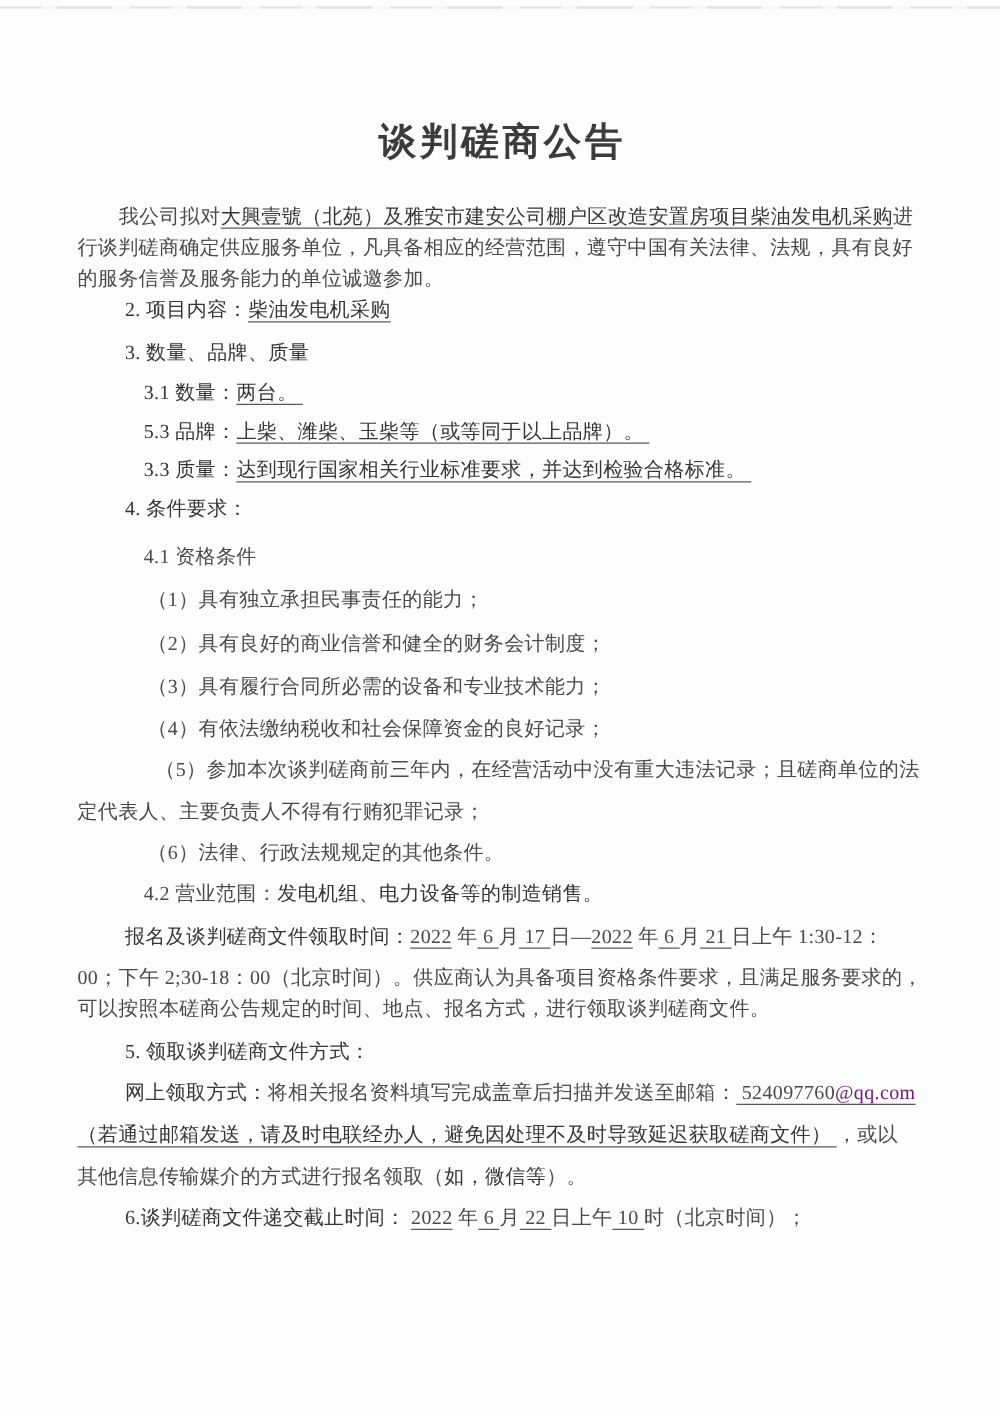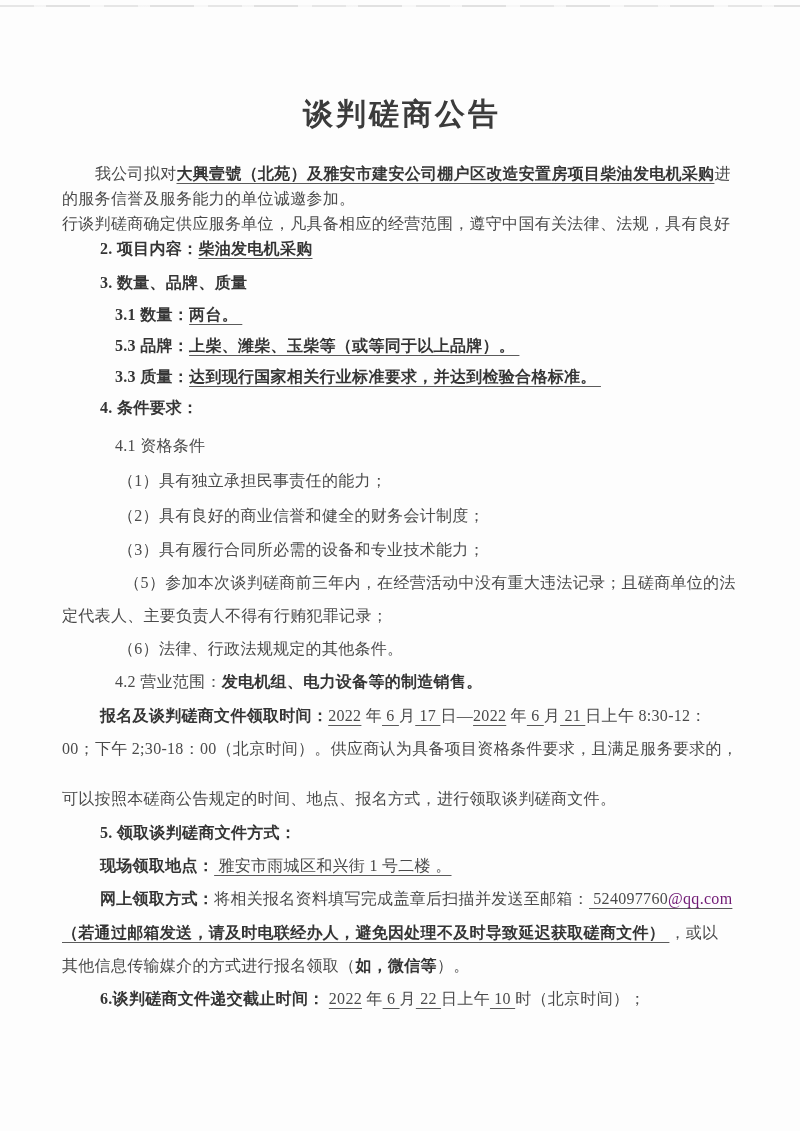--- a/index.html
+++ b/index.html
@@ -36,56 +36,56 @@
     color: #3b3b3b;
     letter-spacing: 3px;
   }
   .doc-body { margin: 0; }
   .line {
     line-height: 22px;
     white-space: pre;
     letter-spacing: 0.3px;
     color: #4a4a4a;
   }
-  .seg-b { font-weight: bold; color: #353535; }
+  .seg-b { font-weight: normal; color: #353535; }
   .seg-u {
     text-decoration: underline;
     text-underline-offset: 4px;
     text-decoration-thickness: 1px;
     text-decoration-color: #5a5a5a;
   }
   .seg-light { color: #701a75; }
 </style>
 </head>
 <body>
 
 <div class="page">
   <div class="scan-line"></div>
   <h1 class="doc-title">谈判磋商公告</h1>
   <div class="doc-body">
       <div class="line" style="margin-top: 28px; padding-left: 33px;"><span>我公司拟对</span><span class="seg-b seg-u">大興壹號（北苑）及雅安市建安公司棚户区改造安置房项目柴油发电机采购</span><span>进</span></div>
+      <div class="line" style="margin-top: 3px;"><span>行谈判磋商确定供应服务单位，凡具备相应的经营范围，遵守中国有关法律、法规，具有良好</span></div>
       <div class="line" style="margin-top: 3px;"><span>的服务信誉及服务能力的单位诚邀参加。</span></div>
-      <div class="line" style="margin-top: 3px;"><span>行谈判磋商确定供应服务单位，凡具备相应的经营范围，遵守中国有关法律、法规，具有良好</span></div>
       <div class="line" style="margin-top: 3px; padding-left: 38px;"><span class="seg-b">2. 项目内容：</span><span class="seg-b seg-u">柴油发电机采购</span></div>
       <div class="line" style="margin-top: 12px; padding-left: 38px;"><span class="seg-b">3. 数量、品牌、质量</span></div>
       <div class="line" style="margin-top: 10px; padding-left: 53px;"><span class="seg-b">3.1 数量：</span><span class="seg-b seg-u">两台。 </span></div>
       <div class="line" style="margin-top: 9px; padding-left: 53px;"><span class="seg-b">5.3 品牌：</span><span class="seg-b seg-u">上柴、潍柴、玉柴等（或等同于以上品牌）。 </span></div>
       <div class="line" style="margin-top: 9px; padding-left: 53px;"><span class="seg-b">3.3 质量：</span><span class="seg-b seg-u">达到现行国家相关行业标准要求，并达到检验合格标准。 </span></div>
       <div class="line" style="margin-top: 9px; padding-left: 38px;"><span class="seg-b">4. 条件要求：</span></div>
       <div class="line" style="margin-top: 16px; padding-left: 53px;"><span>4.1 资格条件</span></div>
       <div class="line" style="margin-top: 13px; padding-left: 56px;"><span>（1）具有独立承担民事责任的能力；</span></div>
       <div class="line" style="margin-top: 13px; padding-left: 56px;"><span>（2）具有良好的商业信誉和健全的财务会计制度；</span></div>
       <div class="line" style="margin-top: 12px; padding-left: 56px;"><span>（3）具有履行合同所必需的设备和专业技术能力；</span></div>
+      <div class="line" style="margin-top: 12px; padding-left: 56px;"><span>（4）有依法缴纳税收和社会保障资金的良好记录；</span></div>
       <div class="line" style="margin-top: 11px; padding-left: 56px; text-align: center;"><span>（5）参加本次谈判磋商前三年内，在经营活动中没有重大违法记录；且磋商单位的法</span></div>
       <div class="line" style="margin-top: 11px;"><span>定代表人、主要负责人不得有行贿犯罪记录；</span></div>
       <div class="line" style="margin-top: 11px; padding-left: 56px;"><span>（6）法律、行政法规规定的其他条件。</span></div>
       <div class="line" style="margin-top: 11px; padding-left: 53px;"><span>4.2 营业范围：</span><span class="seg-b">发电机组、电力设备等的制造销售。</span></div>
-      <div class="line" style="margin-top: 12px; padding-left: 38px;"><span class="seg-b">报名及谈判磋商文件领取时间：</span><span class="seg-u">2022</span><span> 年</span><span class="seg-u"> 6 </span><span>月</span><span class="seg-u"> 17 </span><span>日—</span><span class="seg-u">2022</span><span> 年</span><span class="seg-u"> 6 </span><span>月</span><span class="seg-u"> 21 </span><span>日上午 8:30-12：</span></div>
+      <div class="line" style="margin-top: 12px; padding-left: 38px;"><span class="seg-b">报名及谈判磋商文件领取时间：</span><span class="seg-u">2022</span><span> 年</span><span class="seg-u"> 6 </span><span>月</span><span class="seg-u"> 17 </span><span>日—</span><span class="seg-u">2022</span><span> 年</span><span class="seg-u"> 6 </span><span>月</span><span class="seg-u"> 21 </span><span>日上午 1:30-12：</span></div>
       <div class="line" style="margin-top: 11px;"><span>00；下午 2;30-18：00（北京时间）。供应商认为具备项目资格条件要求，且满足服务要求的，</span></div>
-      <div class="line" style="margin-top: 28px;"><span>可以按照本磋商公告规定的时间、地点、报名方式，进行领取谈判磋商文件。</span></div>
+      <div class="line" style="margin-top: 3px;"><span>可以按照本磋商公告规定的时间、地点、报名方式，进行领取谈判磋商文件。</span></div>
       <div class="line" style="margin-top: 12px; padding-left: 38px;"><span class="seg-b">5. 领取谈判磋商文件方式：</span></div>
-      <div class="line" style="margin-top: 11px; padding-left: 38px;"><span class="seg-b">现场领取地点：</span><span class="seg-u"> 雅安市雨城区和兴街 1 号二楼 。</span></div>
       <div class="line" style="margin-top: 11px; padding-left: 38px;"><span class="seg-b">网上领取方式：</span><span>将相关报名资料填写完成盖章后扫描并发送至邮箱：</span><span class="seg-u"> 524097760</span><span class="seg-u seg-light">@qq.com</span></div>
       <div class="line" style="margin-top: 12px;"><span class="seg-b seg-u">（若通过邮箱发送，请及时电联经办人，避免因处理不及时导致延迟获取磋商文件） </span><span>，或以</span></div>
       <div class="line" style="margin-top: 11px;"><span>其他信息传输媒介的方式进行报名领取（</span><span class="seg-b">如，微信等</span><span>）。</span></div>
       <div class="line" style="margin-top: 11px; padding-left: 38px;"><span class="seg-b">6.谈判磋商文件递交截止时间：</span><span> </span><span class="seg-u">2022</span><span> 年</span><span class="seg-u"> 6 </span><span>月</span><span class="seg-u"> 22 </span><span>日上午</span><span class="seg-u"> 10 </span><span>时（北京时间）；</span></div>
     </div>
 </div>
 
 </body></html>

